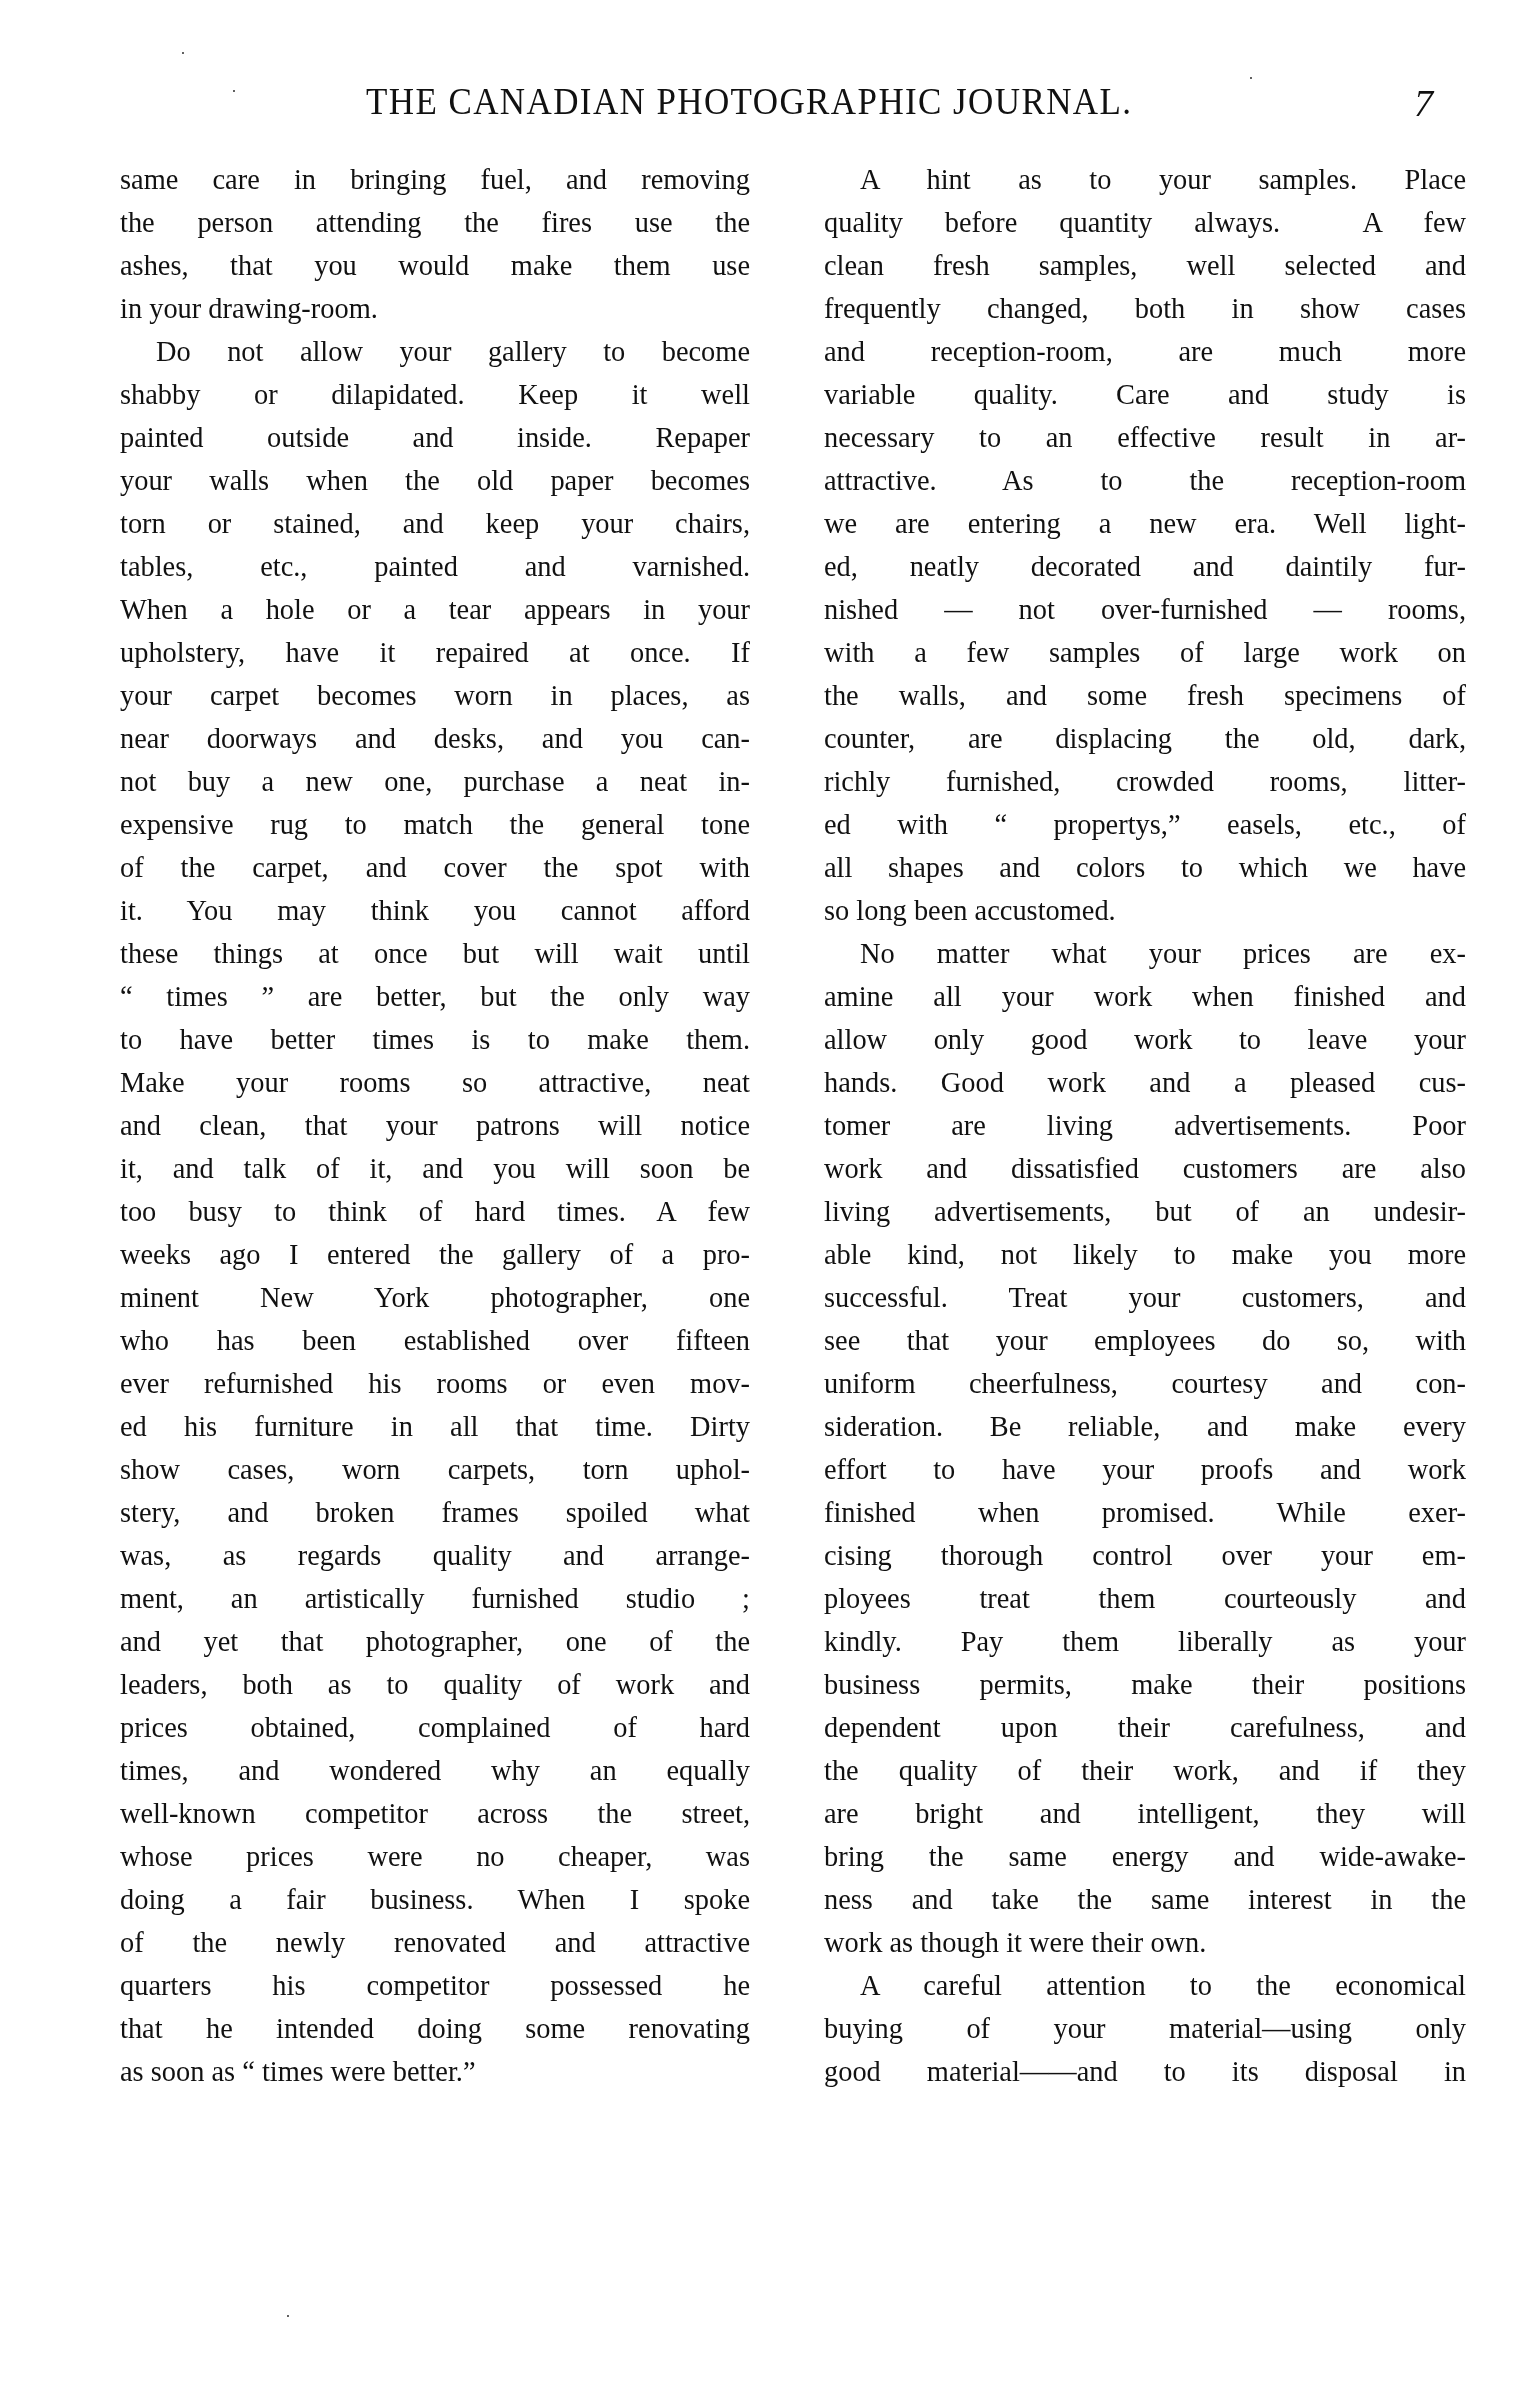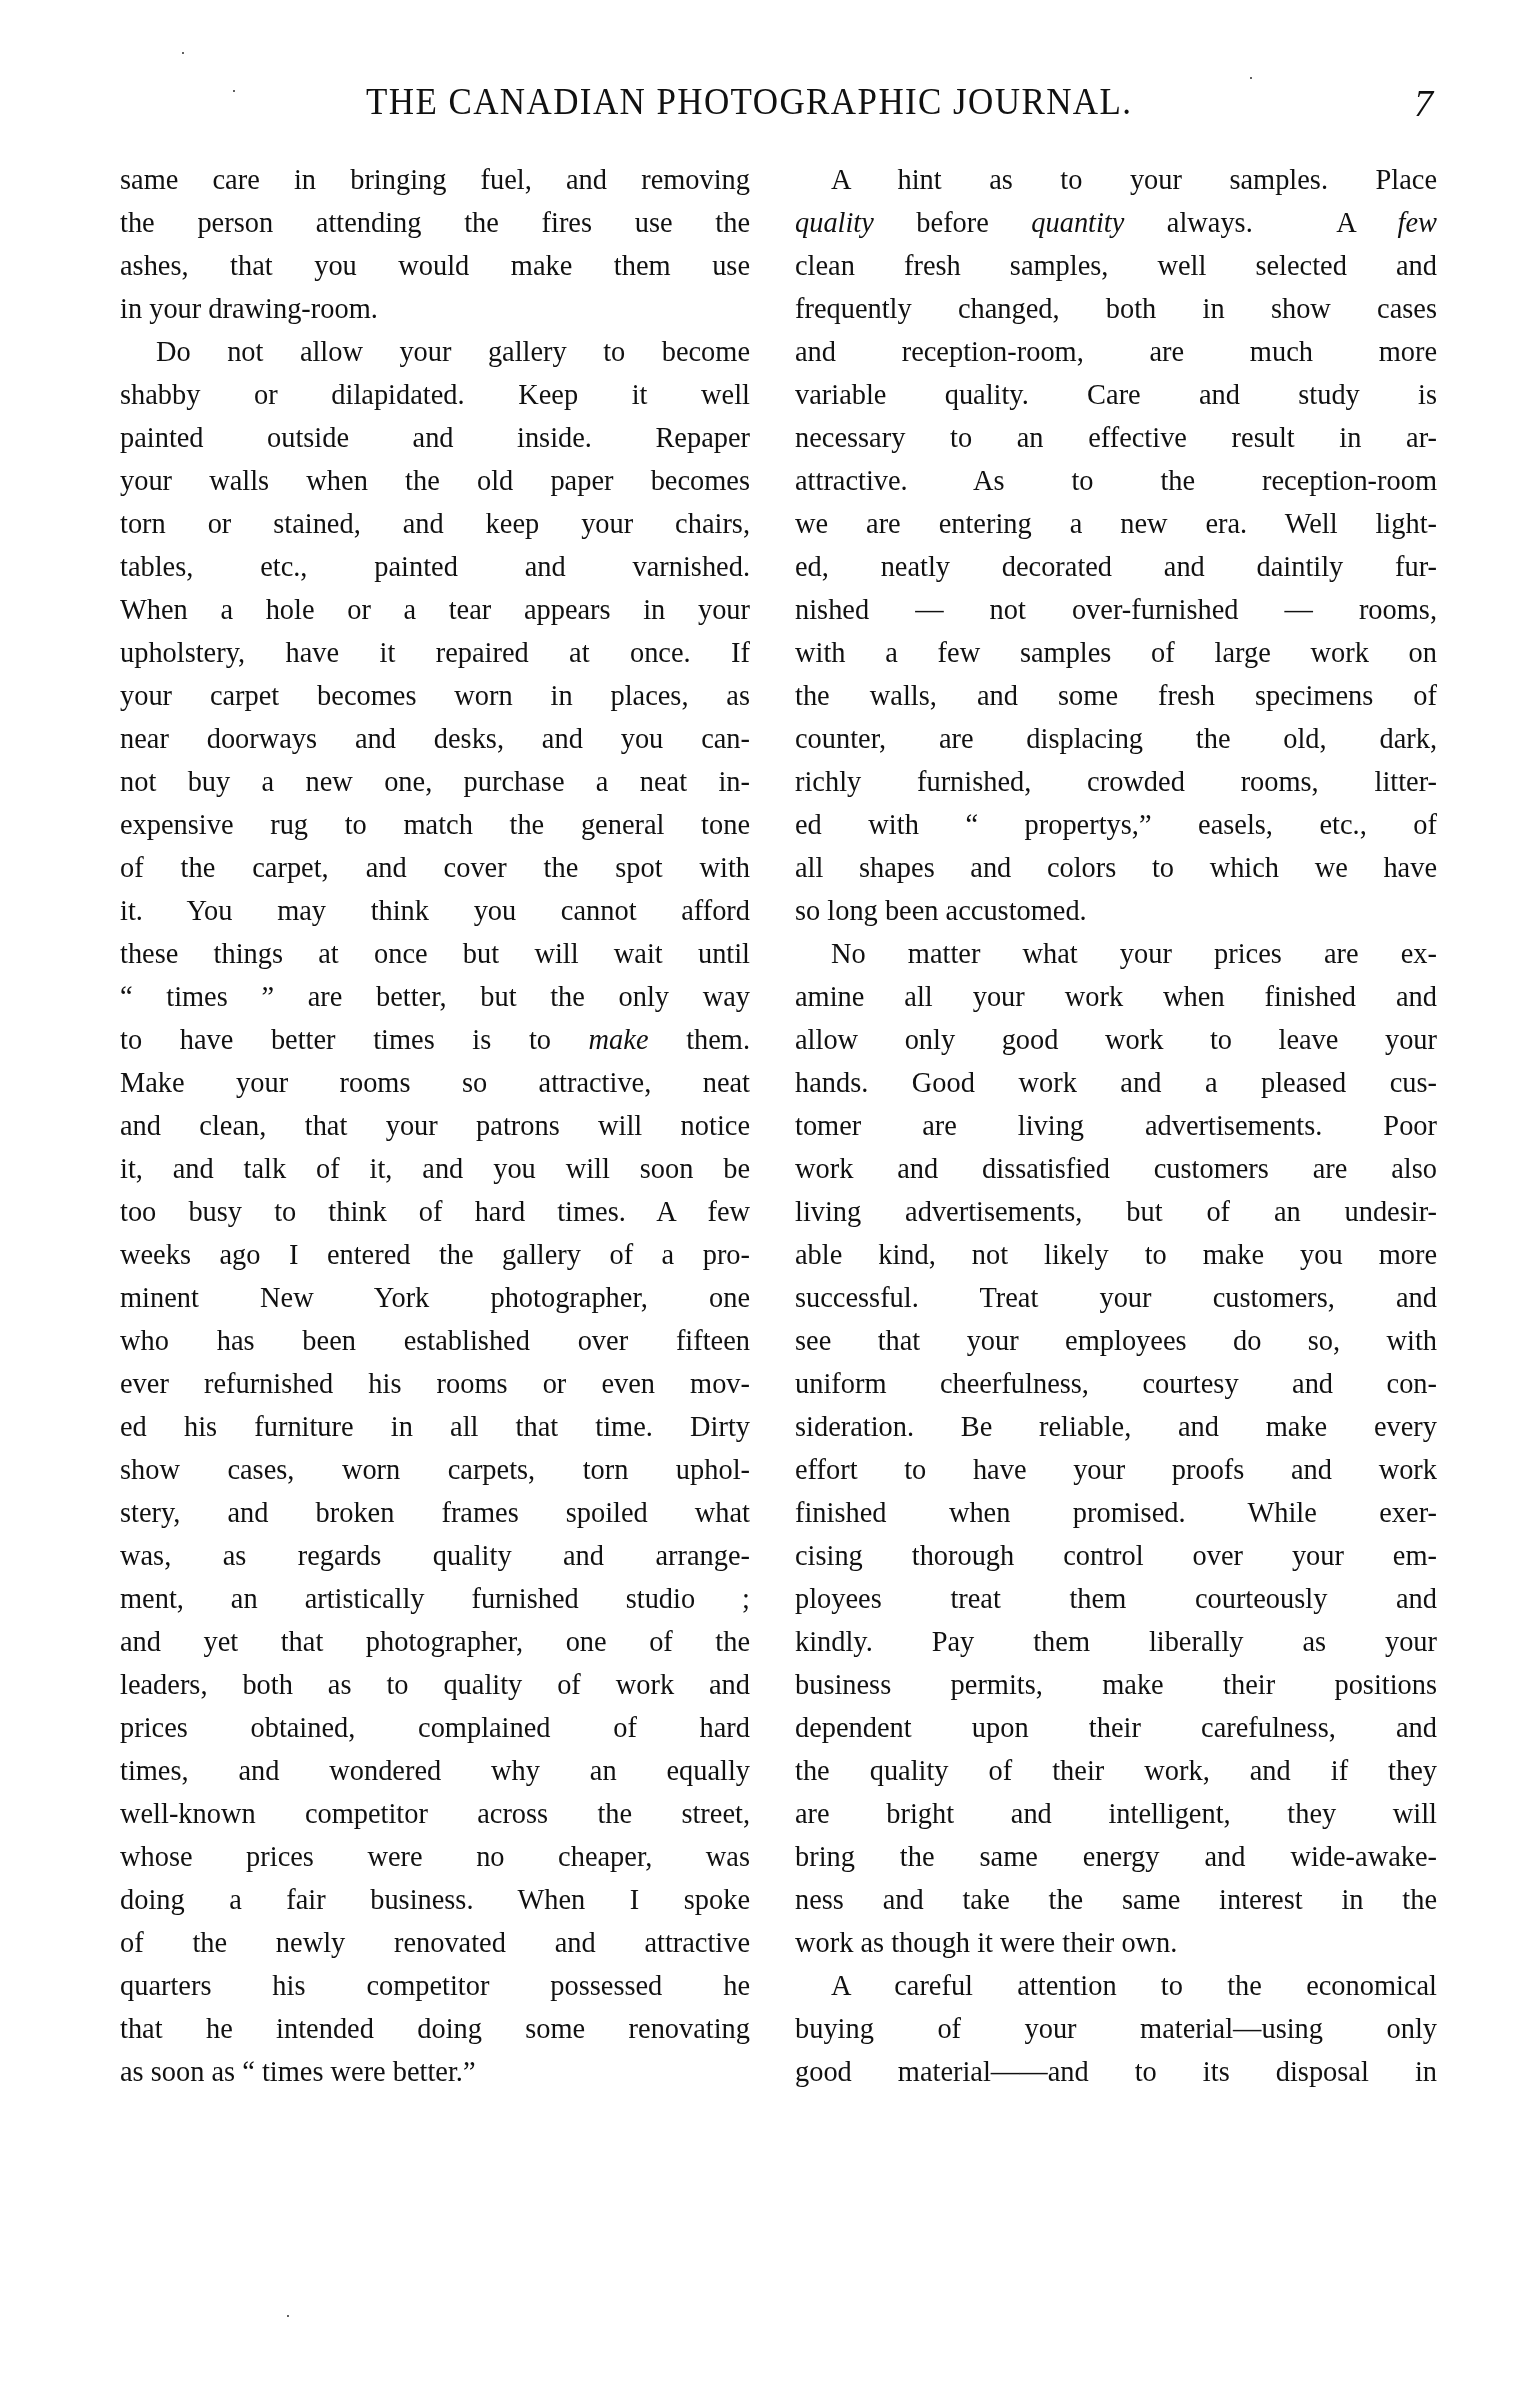--- a/index.html
+++ b/index.html
@@ -4,26 +4,26 @@
 <style>
   html, body { margin: 0; padding: 0; background: #ffffff; }
   body { width: 1539px; height: 2389px; position: relative; overflow: hidden;
          font-family: "Liberation Serif", "DejaVu Serif", serif; color: #111111; }
   .header { position: absolute; left: 366px; top: 83px; width: 844px;
             font-size: 35px; letter-spacing: 1.4px; line-height: 36px; white-space: nowrap;
             transform: scaleY(1.08); transform-origin: left top; }
   .page-num { position: absolute; left: 1414px; top: 85px; font-size: 38px; font-style: italic; line-height: 36px; }
   .col { position: absolute; top: 158px; }
   .col.left { left: 120px; width: 630px; }
-  .col.right { left: 795px; width: 642px; }
+  .col.right { left: 824px; width: 642px; }
   .line { display: block; height: 43px; line-height: 43px; font-size: 28.4px;
           text-align: justify; text-align-last: justify; white-space: nowrap; overflow: visible; }
   .line.last { text-align-last: left; }
   .line.indent { padding-left: 36px; }
-  .line span.it { font-style: italic; }
+  .line span.it { }
   .speck { position: absolute; width: 1.8px; height: 1.8px; background: #333; border-radius: 0.9px; }
 </style>
 </head>
 <body>
 
 <div class="header">THE CANADIAN PHOTOGRAPHIC JOURNAL.</div>
 <div class="page-num">7</div>
 
 <div class="col left" id="col-left">
     <div class="line">same care in bringing fuel, and removing</div>

